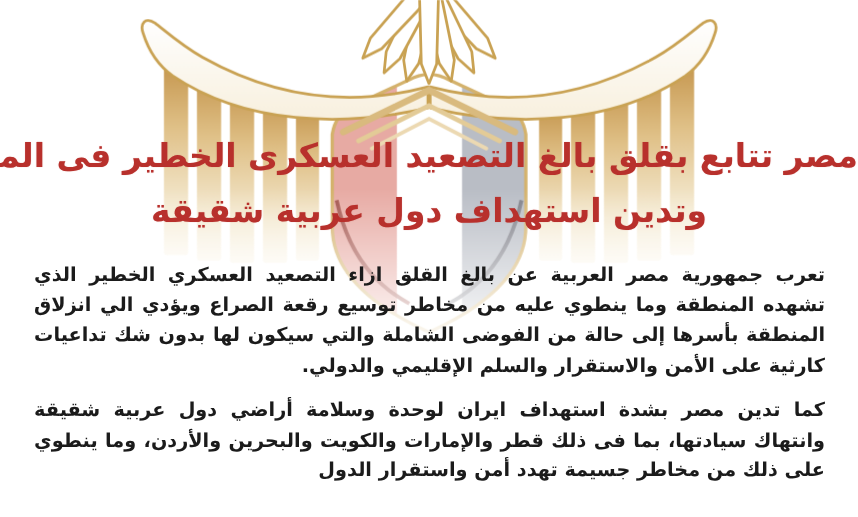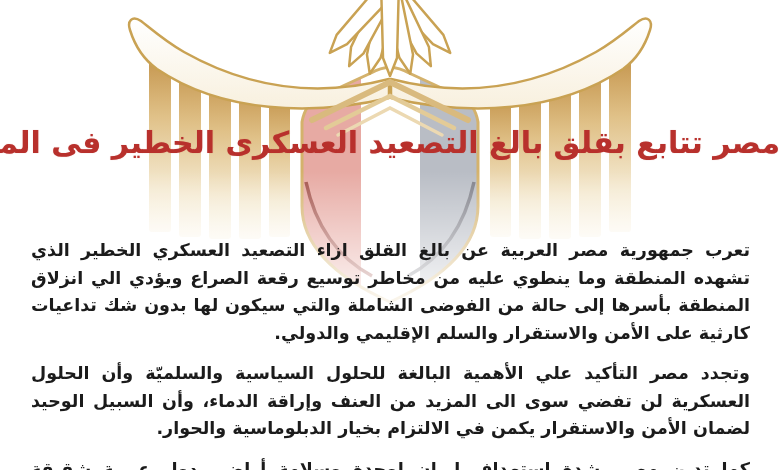--- a/index.html
+++ b/index.html
@@ -105,21 +105,21 @@
           <use href="#blade" transform="rotate(27 0 -20)"></use>
           <use href="#blade" transform="rotate(42 0 -20)"></use>
           <use href="#blade"></use>
         </g>
       </g>
     </svg>
   </div>
 
   <div class="headline" style="color: rgb(184, 48, 44);">
     <div>مصر تتابع بقلق بالغ التصعيد العسكرى الخطير فى المنطقة</div>
+    <div>وتدين استهداف دول عربية شقيقة</div>
   </div>
 
   <div class="body-text">
     <p>تعرب جمهورية مصر العربية عن بالغ القلق ازاء التصعيد العسكري الخطير الذي تشهده المنطقة وما ينطوي عليه من مخاطر توسيع رقعة الصراع ويؤدي الي انزلاق المنطقة بأسرها إلى حالة من الفوضى الشاملة والتي سيكون لها بدون شك تداعيات كارثية على الأمن والاستقرار والسلم الإقليمي والدولي.</p>
-    <p>وتجدد مصر التأكيد علي الأهمية البالغة للحلول السياسية والسلميّة وأن الحلول العسكرية لن تفضي سوى الى المزيد من العنف وإراقة الدماء، وأن السبيل الوحيد لضمان الأمن والاستقرار يكمن في الالتزام بخيار الدبلوماسية والحوار.</p>
     <p>كما تدين مصر بشدة استهداف ايران لوحدة وسلامة أراضي دول عربية شقيقة وانتهاك سيادتها، بما فى ذلك قطر والإمارات والكويت والبحرين والأردن، وما ينطوي على ذلك من مخاطر جسيمة تهدد أمن واستقرار الدول</p>
   </div>
 
 </div>
 
 </body></html>

